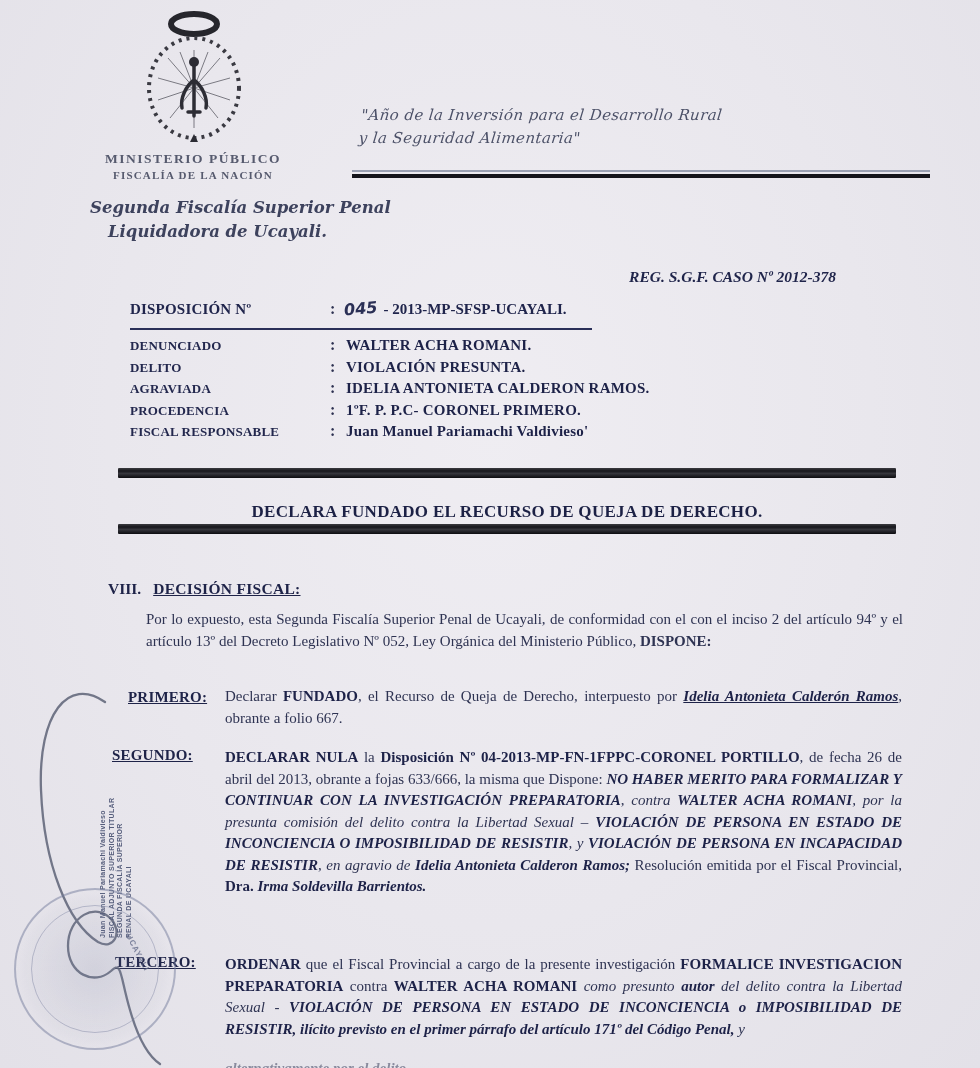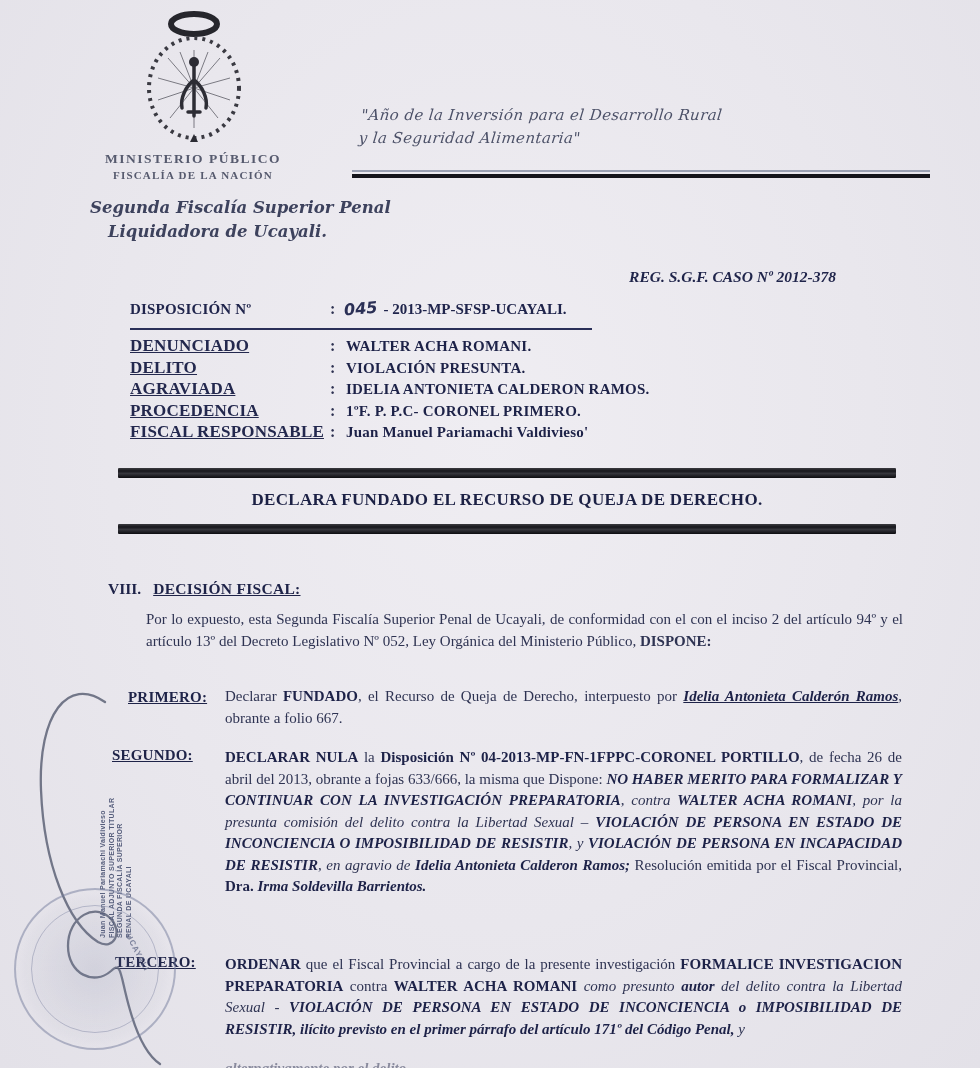--- a/index.html
+++ b/index.html
@@ -27,26 +27,26 @@
   .rule-double .thick{height:4px;background:#14141a;}
   .reg{font-weight:bold;font-style:italic;font-size:15.5px;color:#1f244a;text-align:right;width:345px;}
   
   .dispo-num{display:flex;align-items:baseline;width:462px;border-bottom:2px solid #2a2f58;padding-bottom:10px;}
   .dispo-num .lab{font-weight:bold;font-size:15px;color:#20254c;width:200px;letter-spacing:.2px;}
   .dispo-num .col{width:14px;font-weight:bold;}
   .hand{display:inline-block;font-family:"DejaVu Sans",sans-serif;font-style:italic;
     font-size:16px;font-weight:bold;color:#2a2f55;transform:rotate(-5deg);margin-right:6px;}
   .dispo-num .rest{font-weight:bold;font-size:15px;color:#20254c;}
   .drow{display:flex;align-items:baseline;height:21.5px;}
-  .drow .lab{font-weight:bold;font-size:17px;color:#23284e;width:200px;letter-spacing:.2px;text-decoration:underline;}
+  .drow .lab{font-weight:bold;font-size:13px;color:#23284e;width:200px;letter-spacing:.2px;}
   .drow .col{width:16px;font-weight:bold;}
   .drow .val{font-weight:bold;font-size:15px;color:#1d2248;letter-spacing:.2px;}
   
   .bar{width:778px;height:10px;background:linear-gradient(180deg,#3b3b40 0%,#17171c 30%,#36363c 55%,#0c0c10 100%);border-radius:1px;}
-  .headline{width:778px;text-align:center;font-weight:bold;font-size:17px;color:#1c2145;letter-spacing:.3px;}
+  .headline{width:778px;text-align:center;font-weight:bold;font-size:17px;color:#1c2145;letter-spacing:.3px;margin-top:12px;}
   
   .sec-num{font-weight:bold;font-size:15.5px;color:#1e2348;margin-top:31px;}
   .sec-title{font-weight:bold;font-size:15.5px;color:#1e2348;text-decoration:underline;letter-spacing:.3px;}
   .para{font-size:15px;line-height:21.5px;text-align:justify;color:#2e3352;}
   .res-label{font-weight:bold;font-size:15px;color:#1e2348;text-decoration:underline;letter-spacing:.2px;}
   .res-body{font-size:15px;line-height:21.5px;text-align:justify;color:#2e3352;width:677px;}
   .res-body .b{color:#1d2248;}
   .cut{overflow:hidden;opacity:.5;font-style:italic;font-weight:bold;}
   
   .overlay{pointer-events:none;}

